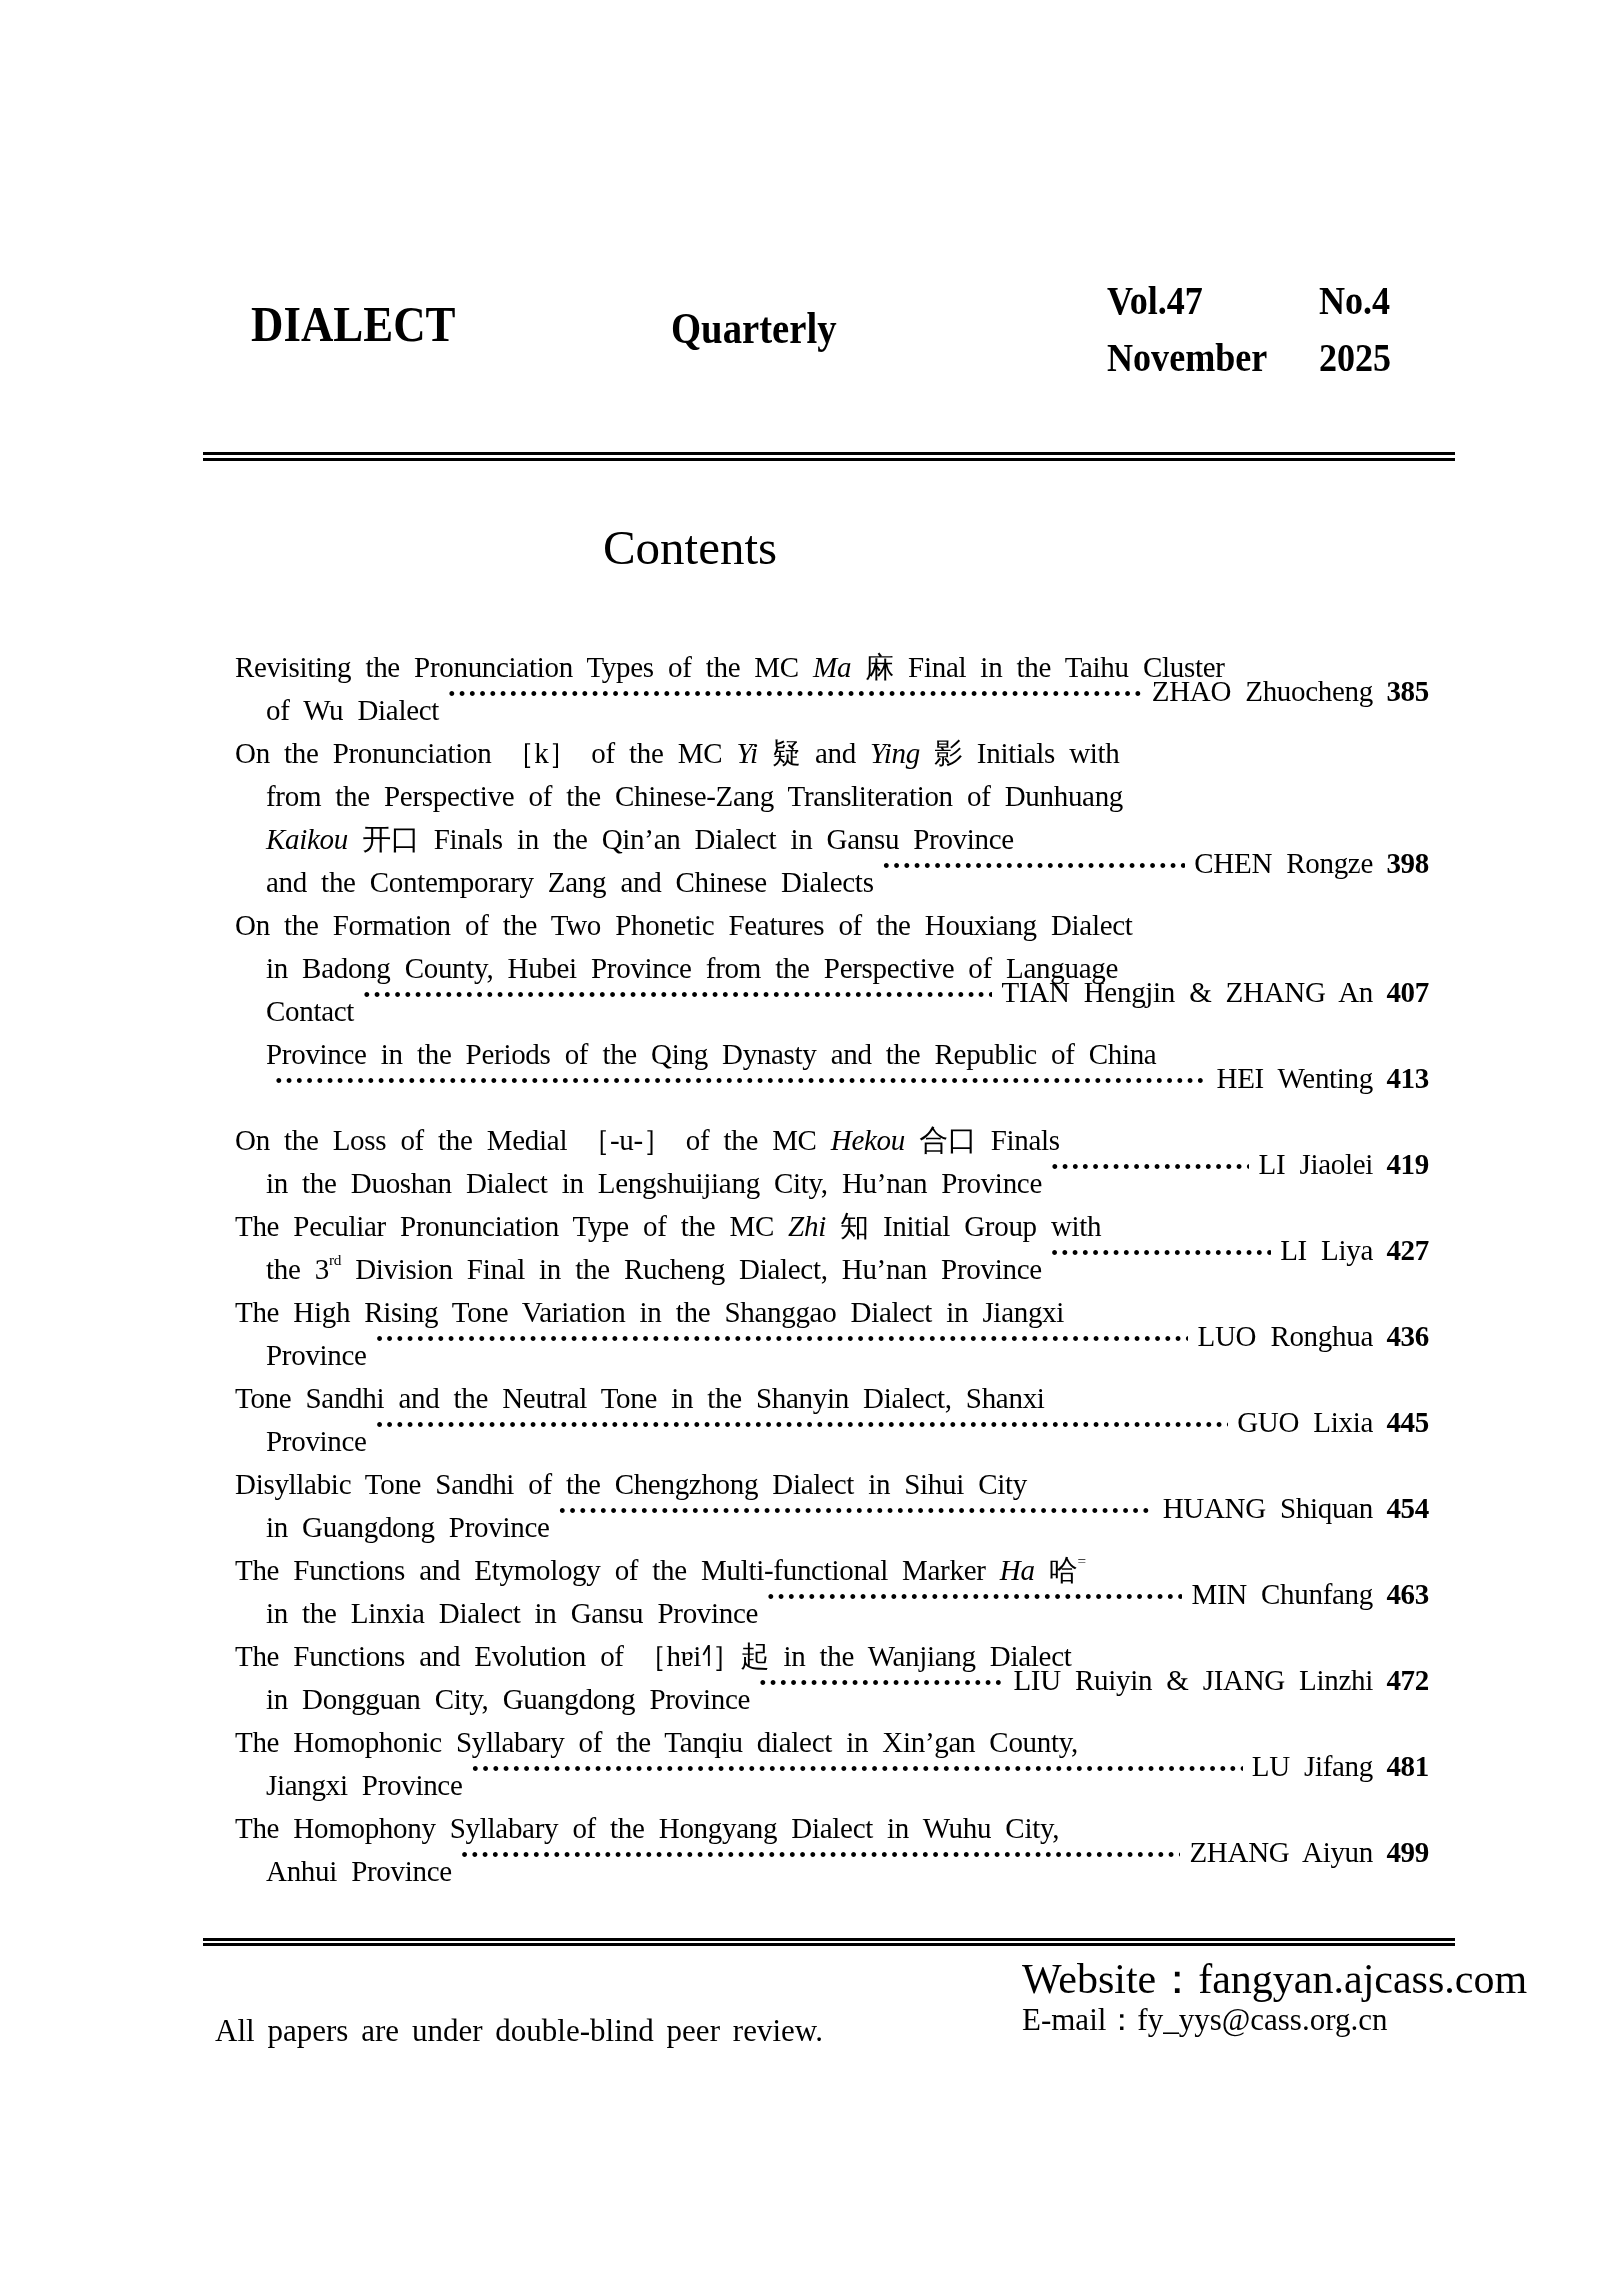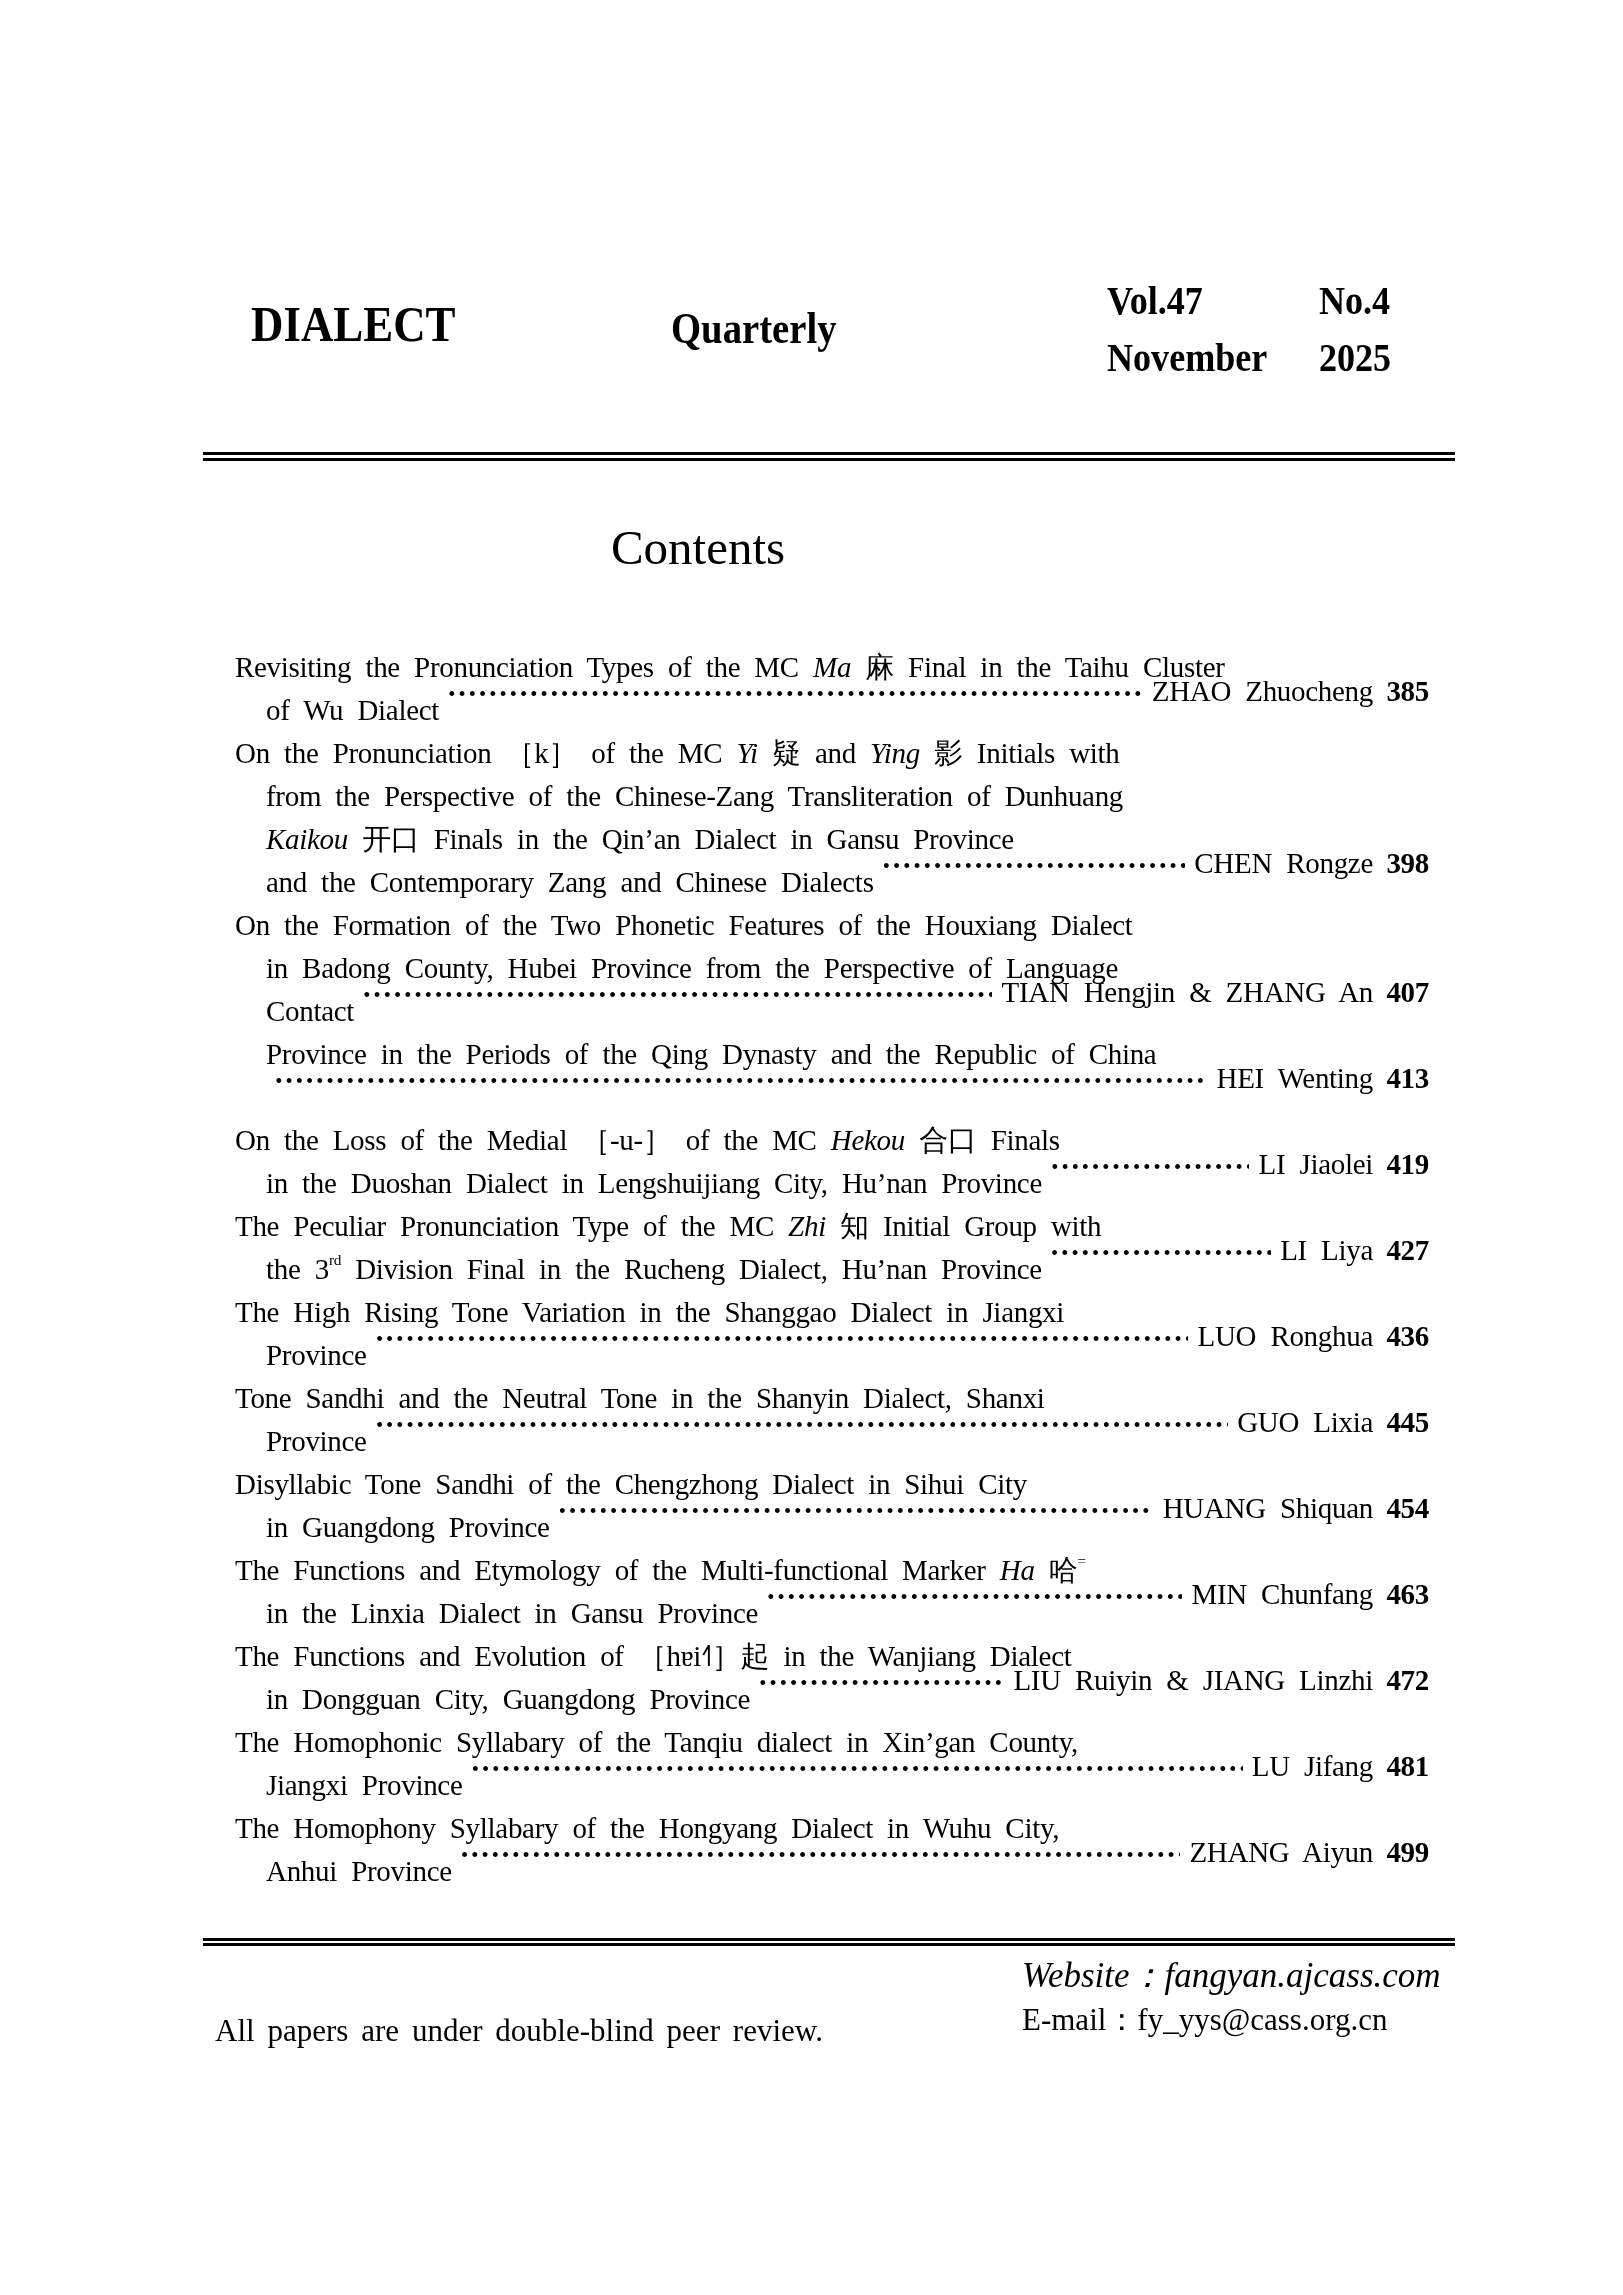--- a/index.html
+++ b/index.html
@@ -6,32 +6,32 @@
   body { width:1623px; height:2295px; position:relative; overflow:hidden;
          font-family:"Liberation Serif", "DejaVu Serif", serif; color:#000; }
   .abs { position:absolute; }
   .masthead-title { left:251px; top:299px; font-size:51px; font-weight:bold; line-height:1; transform:scaleX(0.88); transform-origin:left; }
   .masthead-freq { left:671px; top:307px; font-size:44px; font-weight:bold; line-height:1; transform:scaleX(0.88); transform-origin:left; }
   .masthead-vol  { left:1107px; top:280px; font-size:41px; font-weight:bold; line-height:1; transform:scaleX(0.88); transform-origin:left; }
   .masthead-no   { left:1319px; top:280px; font-size:41px; font-weight:bold; line-height:1; transform:scaleX(0.88); transform-origin:left; }
   .masthead-month{ left:1107px; top:337px; font-size:41px; font-weight:bold; line-height:1; transform:scaleX(0.88); transform-origin:left; }
   .masthead-year { left:1319px; top:337px; font-size:41px; font-weight:bold; line-height:1; transform:scaleX(0.88); transform-origin:left; }
   .rule { left:203px; width:1252px; height:2.6px; background:#000; }
-  .contents-title { left:12px; width:1372px; top:521px; text-align:center; font-size:49px; line-height:1.1; }
+  .contents-title { left:4px; width:1372px; top:521px; text-align:center; font-size:49px; line-height:1.1; }
   .toc { left:235px; top:627px; width:1194px; }
   .toc-line { height:43px; display:flex; align-items:center; font-size:29px; line-height:1; white-space:nowrap; word-spacing:7.2px; letter-spacing:-0.3px; }
   .toc-line .txt { flex:0 0 auto; transform-origin:left;margin-top:38px; }
   .toc-line.cont { padding-left:31px; }
   .leader { flex:1 1 auto; overflow:hidden; margin:0 9.2px; letter-spacing:3.1px; font-size:20.4px; line-height:1; position:relative; top:3.1px; }
   .author { flex:0 0 auto; text-align:right; }
   .page { flex:0 0 56px; text-align:right;font-weight:bold; }
   i { font-style:italic; }
   sup { font-size:15.3px; vertical-align:top; position:relative; top:-3.1px; }
   .footer-review { left:215px; top:2015px; font-size:31px; line-height:1; word-spacing:5.1px; }
-  .footer-web { left:1022px; top:1958px; font-size:35px; line-height:1;font-style:italic; }
+  .footer-web { left:1022px; top:1958px; font-size:42px; line-height:1; }
   .footer-mail { left:1022px; top:2004px; font-size:31px; line-height:1; }
 </style>
 </head>
 <body>
 
 <div>
   <div class="abs masthead-title">DIALECT</div>
   <div class="abs masthead-freq">Quarterly</div>
   <div class="abs masthead-vol">Vol.47</div>
   <div class="abs masthead-no">No.4</div>

